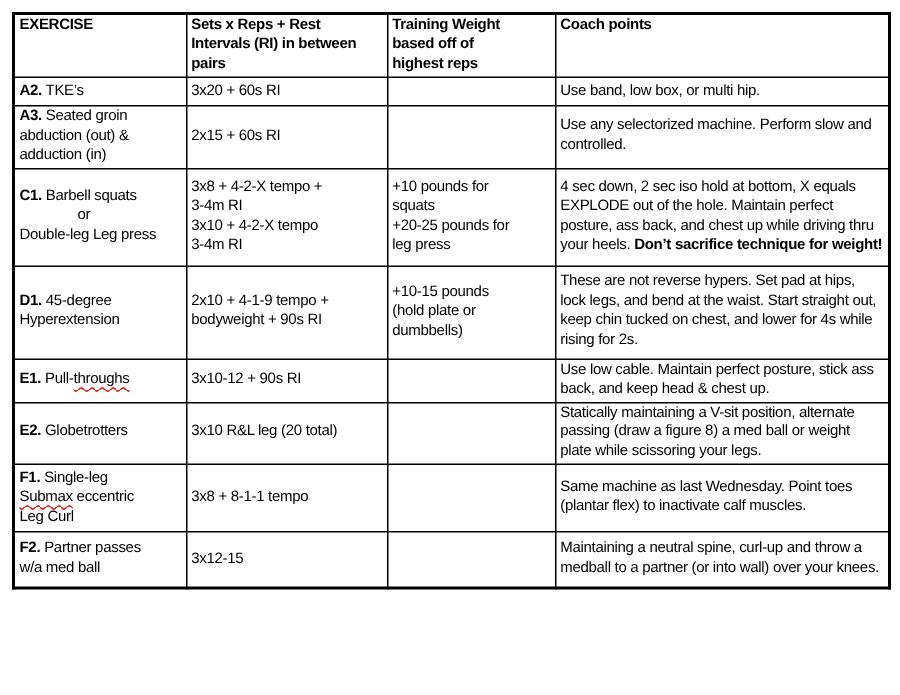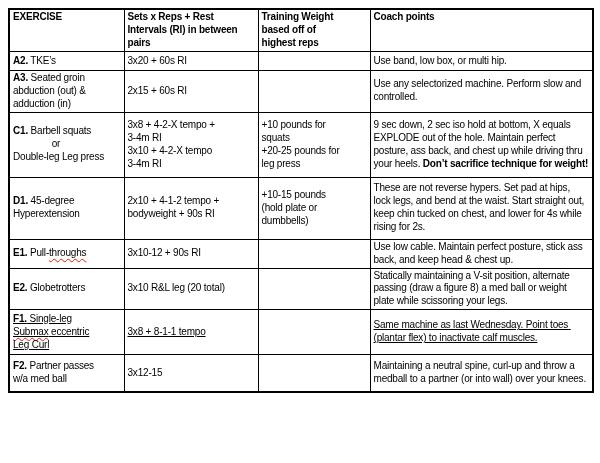--- a/index.html
+++ b/index.html
@@ -98,45 +98,45 @@
                or
 Double-leg Leg press</span></td>
           <td><span>3x8 + 4-2-X tempo +
 3-4m RI
 3x10 + 4-2-X tempo
 3-4m RI</span></td>
           <td><span>+10 pounds for
 squats
 +20-25 pounds for
 leg press</span></td>
-          <td><span>9 sec down, 2 sec iso hold at bottom, X equals EXPLODE out of the hole. Maintain perfect posture, ass back, and chest up while driving thru your heels. </span><span class="b">Don’t sacrifice technique for weight!</span></td>
+          <td><span>4 sec down, 2 sec iso hold at bottom, X equals EXPLODE out of the hole. Maintain perfect posture, ass back, and chest up while driving thru your heels. </span><span class="b">Don’t sacrifice technique for weight!</span></td>
         </tr>
         <tr style="height: 62px;">
           <td><span class="b">D1.</span><span> 45-degree
 Hyperextension</span></td>
-          <td><span>2x10 + 4-1-2 tempo +
+          <td><span>2x10 + 4-1-9 tempo +
 bodyweight + 90s RI</span></td>
           <td><span>+10-15 pounds
 (hold plate or
 dumbbells)</span></td>
           <td><span>These are not reverse hypers. Set pad at hips, lock legs, and bend at the waist. Start straight out, keep chin tucked on chest, and lower for 4s while rising for 2s.</span></td>
         </tr>
         <tr style="height: 26px;">
           <td><span class="b">E1.</span><span> Pull-</span><span class="sq-red">throughs</span></td>
           <td><span>3x10-12 + 90s RI</span></td>
           <td></td>
           <td><span>Use low cable. Maintain perfect posture, stick ass back, and keep head &amp; chest up.</span></td>
         </tr>
         <tr style="height: 41px;">
           <td><span class="b">E2.</span><span> Globetrotters</span></td>
           <td><span>3x10 R&amp;L leg (20 total)</span></td>
           <td></td>
           <td><span>Statically maintaining a V-sit position, alternate passing (draw a figure 8) a med ball or weight plate while scissoring your legs.</span></td>
         </tr>
-        <tr style="height: 45px; text-decoration: underline;">
+        <tr style="height: 45px;">
           <td><span class="b">F1.</span><span> Single-leg
 </span><span class="sq-red">Submax</span><span> eccentric
 Leg Curl</span></td>
           <td><span>3x8 + 8-1-1 tempo</span></td>
           <td></td>
           <td><span>Same machine as last Wednesday. Point toes (plantar flex) to inactivate calf muscles.</span></td>
         </tr>
         <tr style="height: 37px;">
           <td><span class="b">F2.</span><span> Partner passes
 w/a med ball</span></td>

